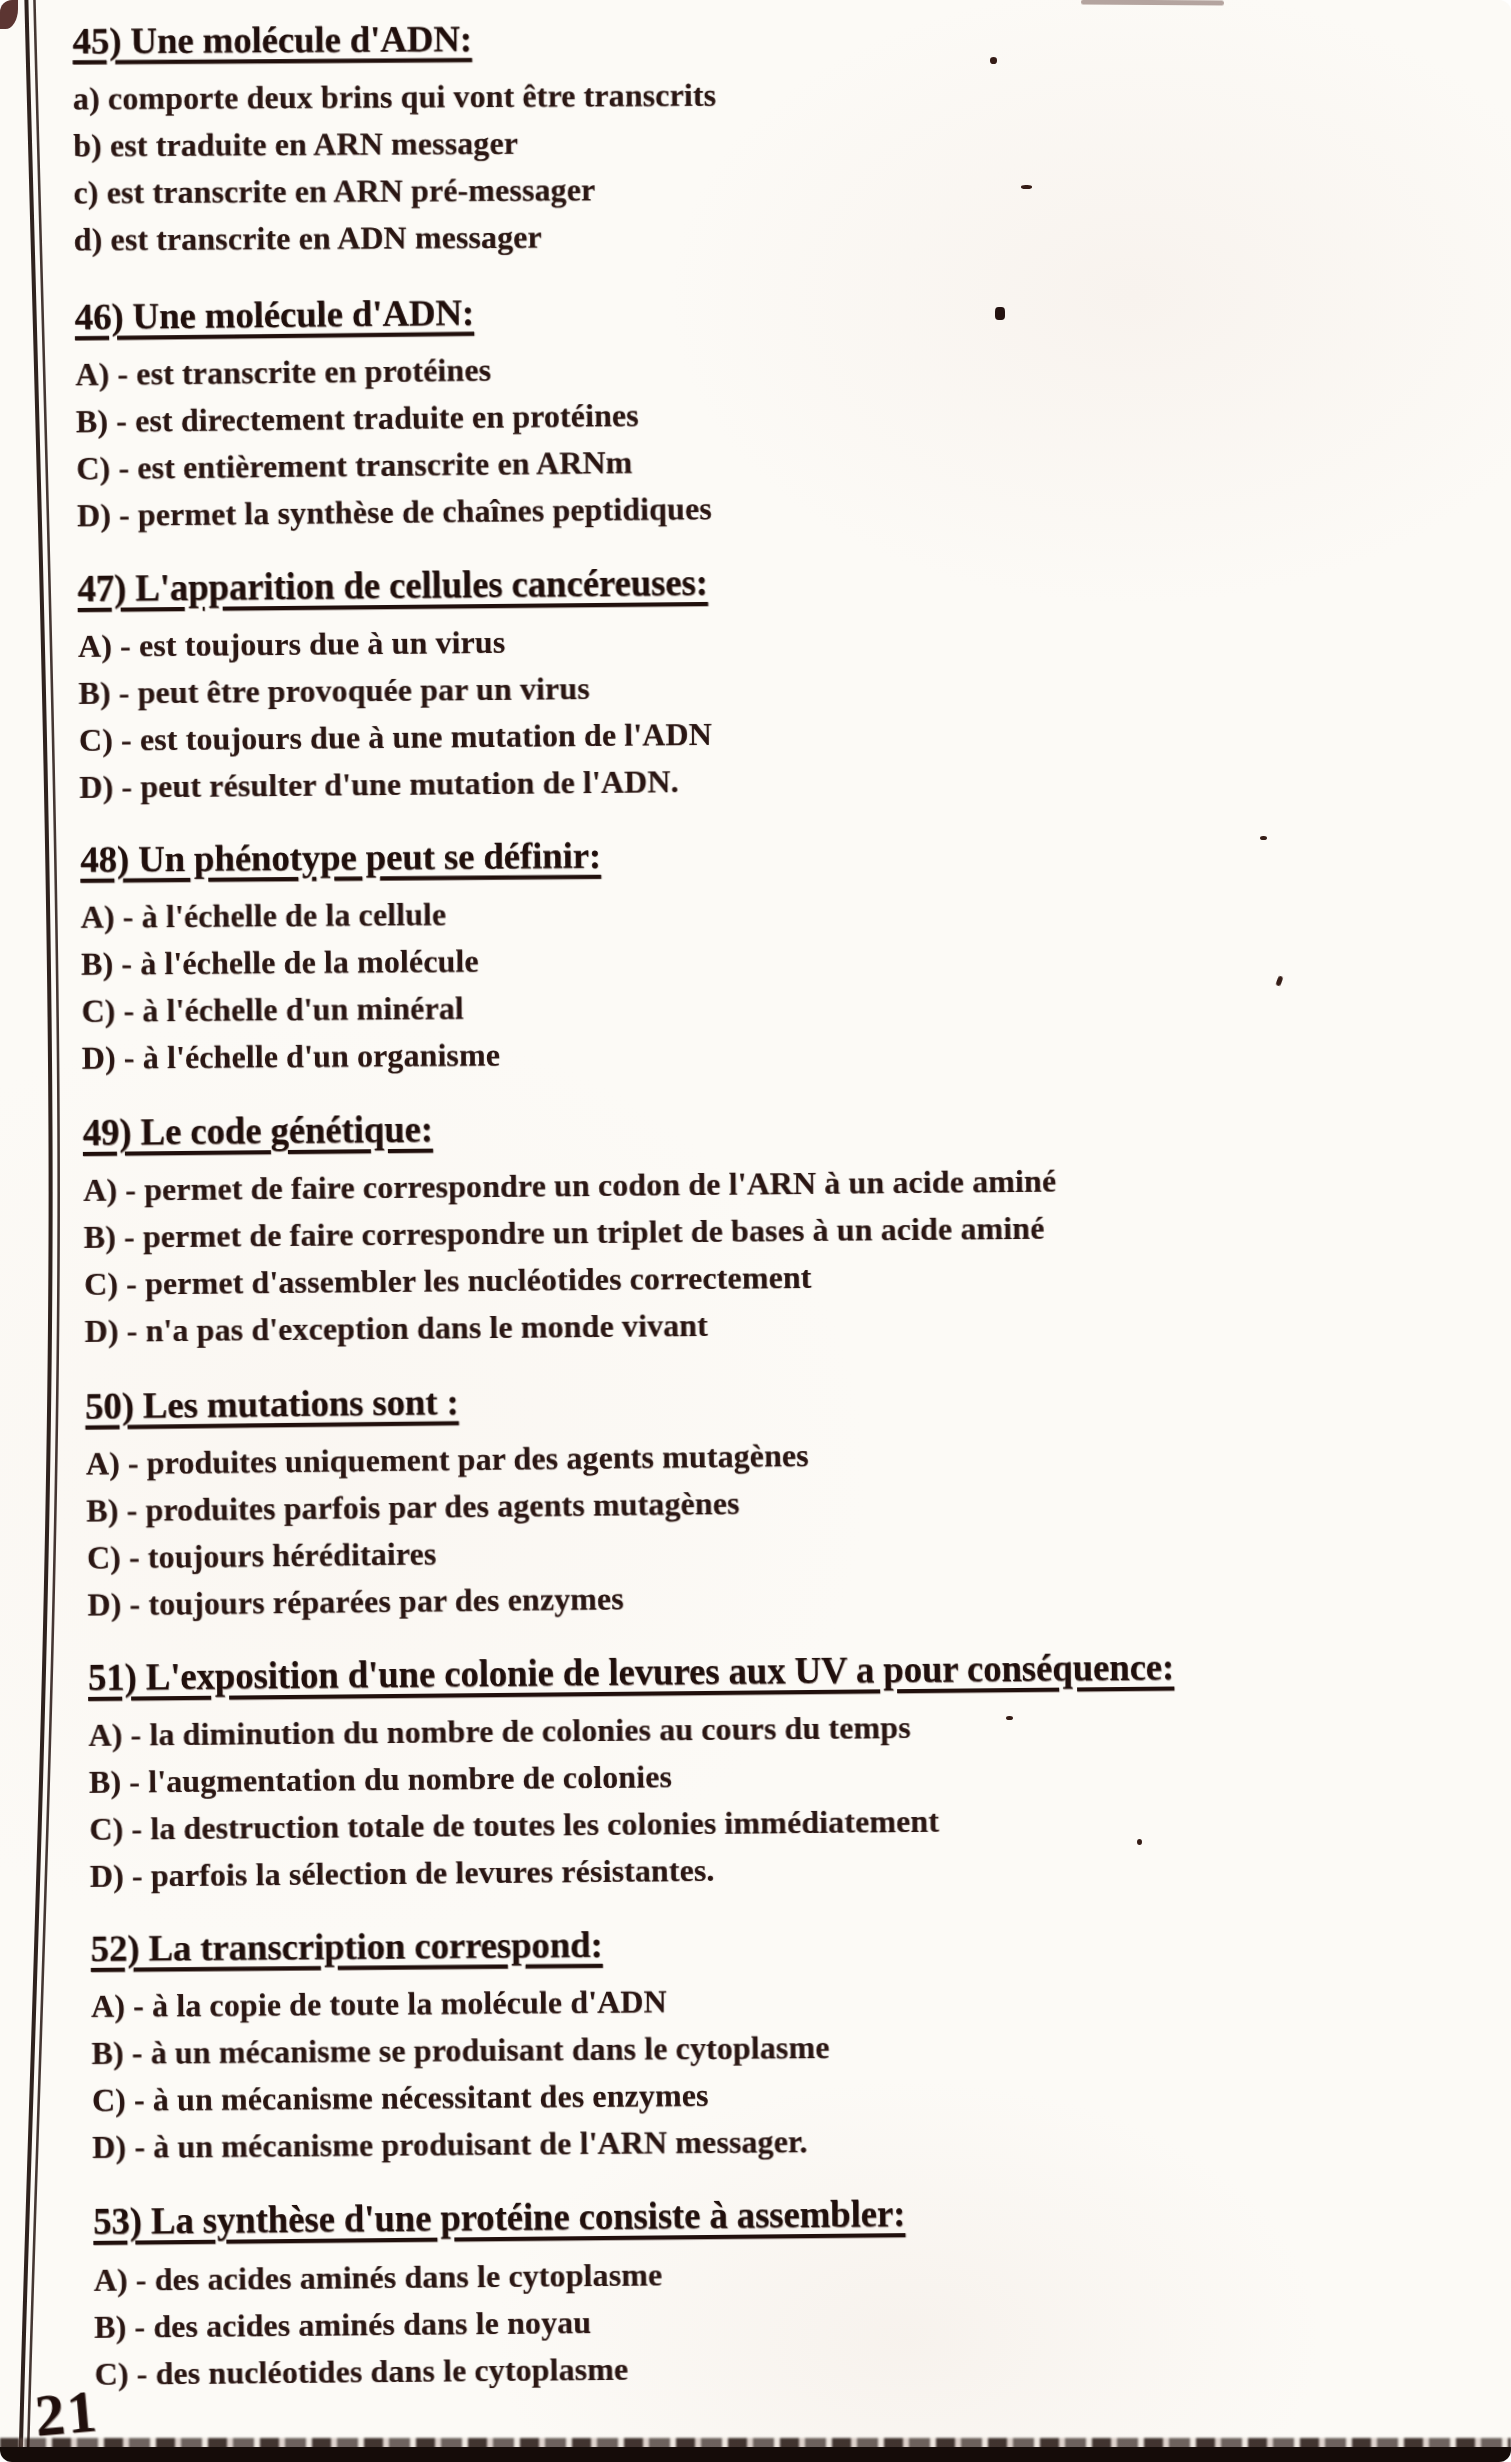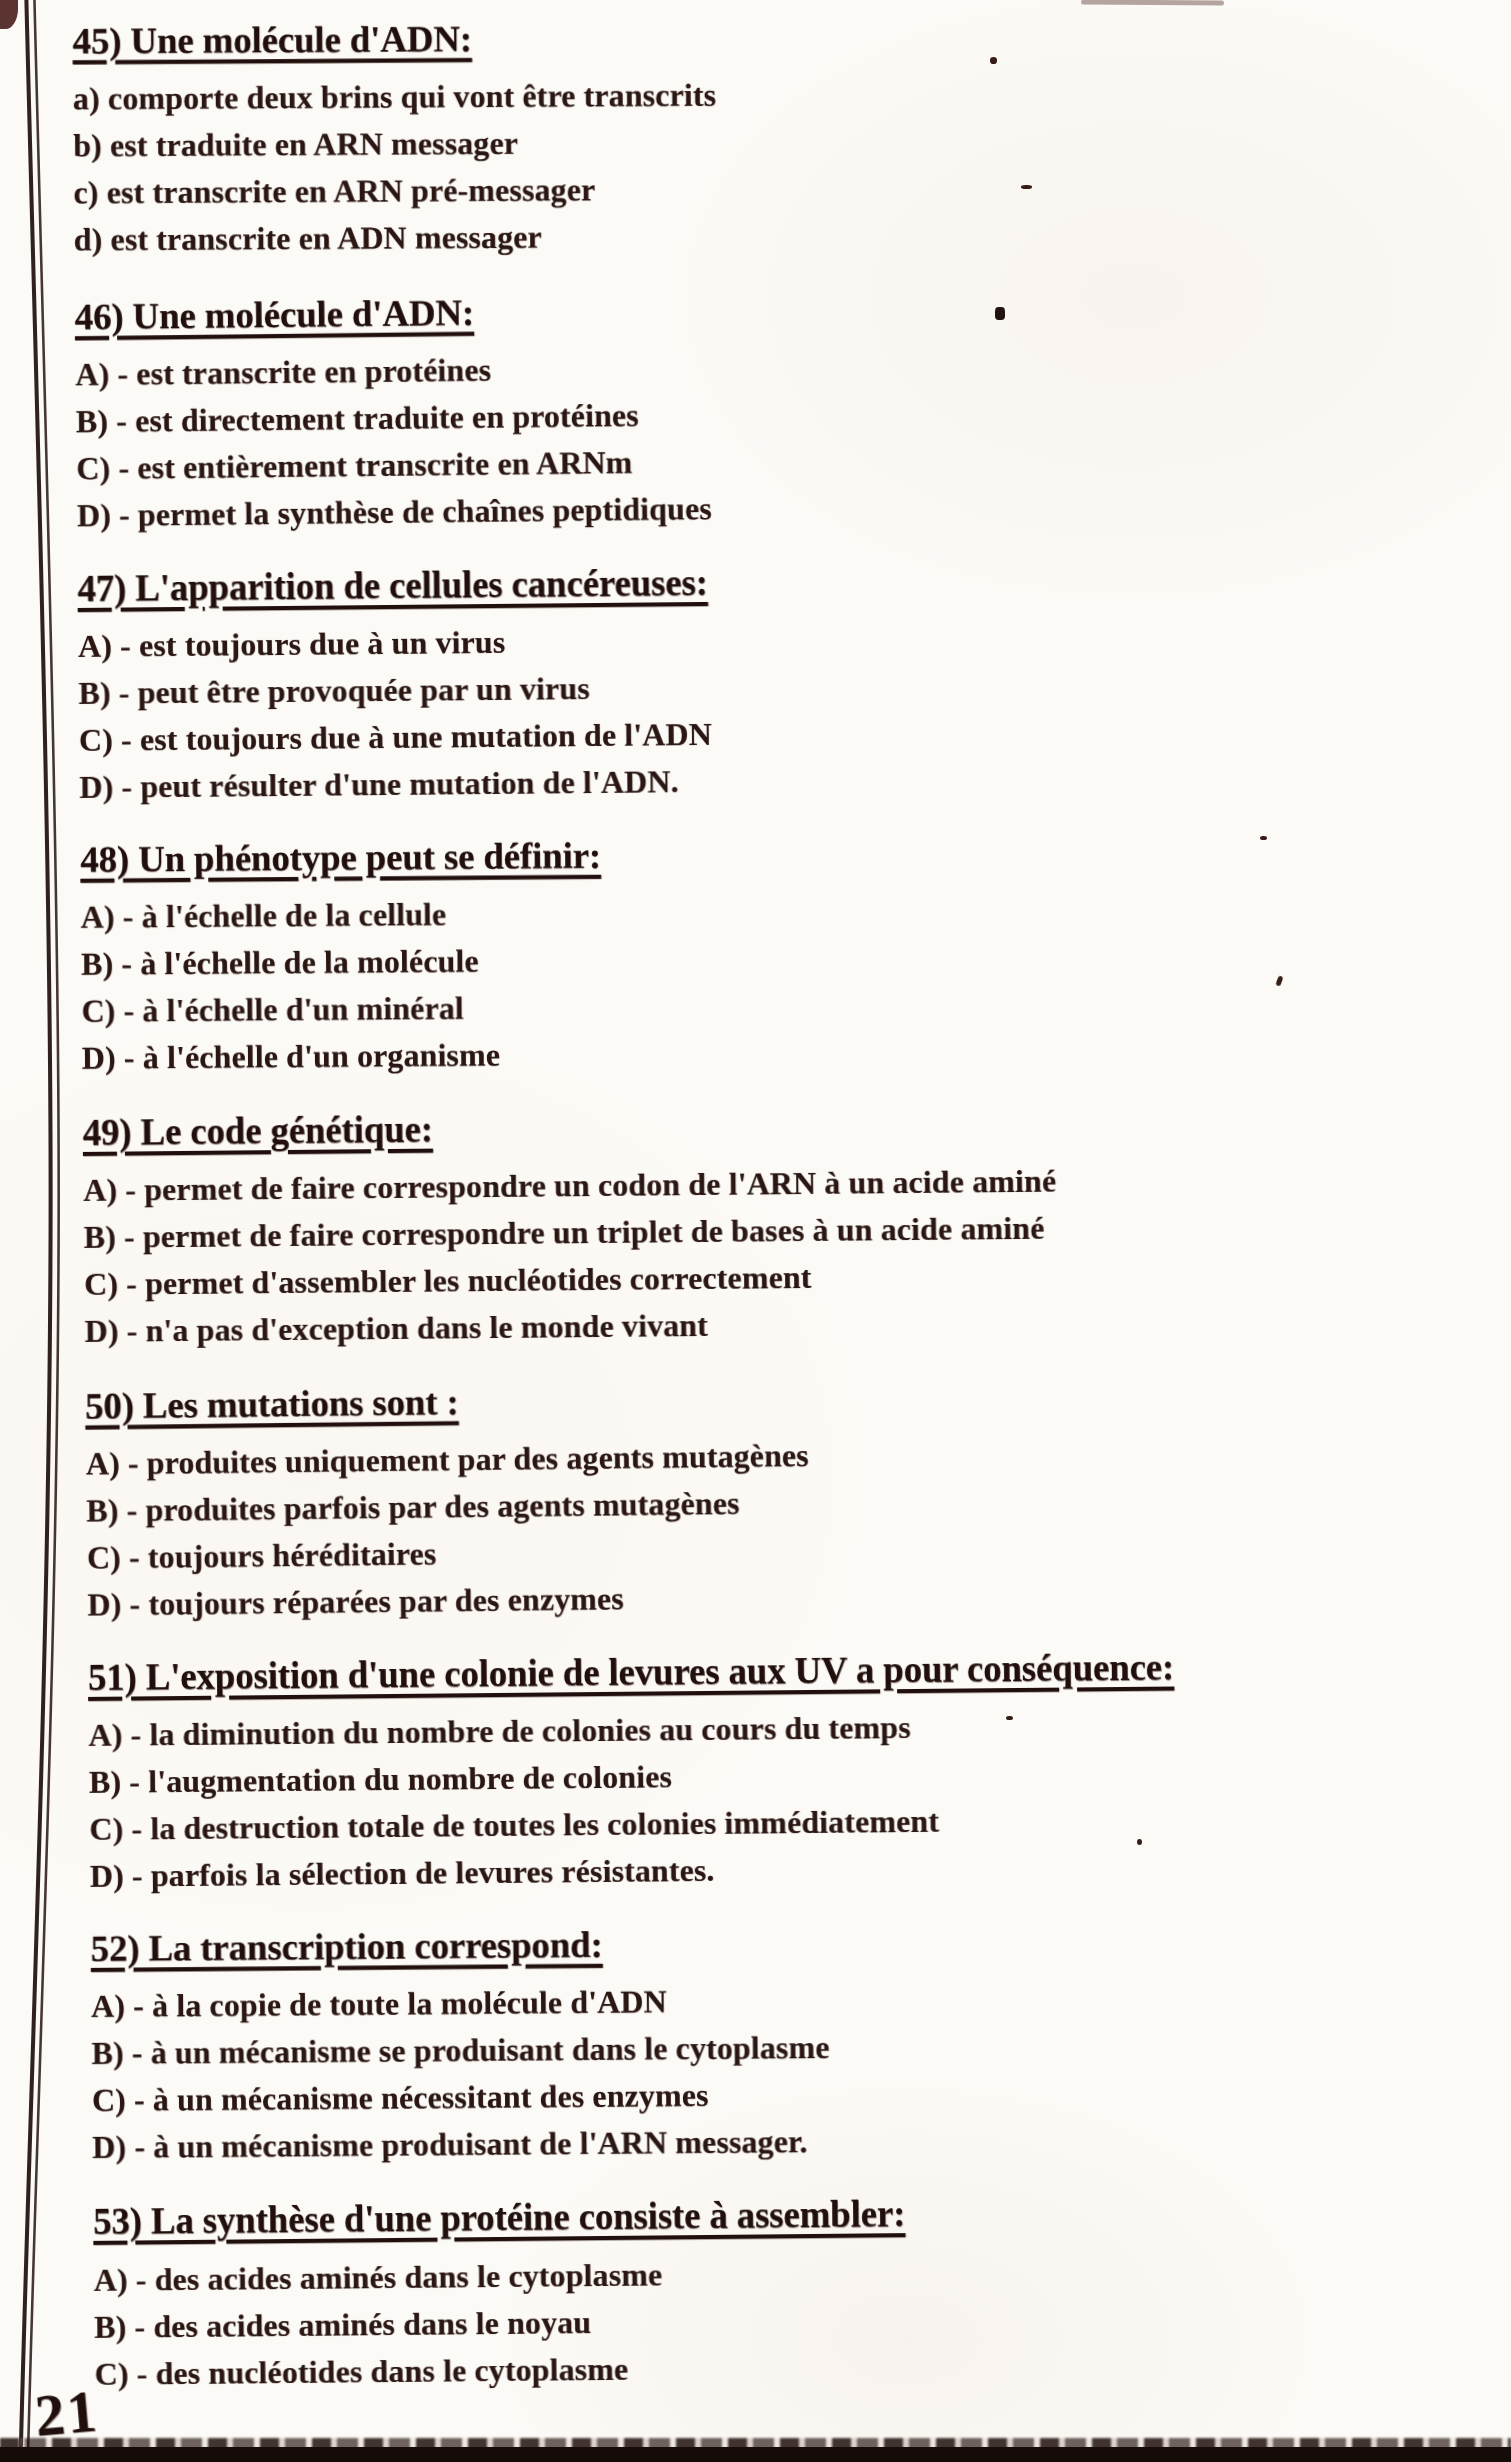--- a/index.html
+++ b/index.html
@@ -8,20 +8,21 @@
     width:1511px;
     height:2462px;
     background-color:var(--background,#fcfaf6);
     background-image:
       radial-gradient(662px 441px at 75% 12%, rgba(244,236,230,.5), rgba(0,0,0,0) 70%),
       radial-gradient(809px 662px at 20% 60%, rgba(248,242,236,.45), rgba(0,0,0,0) 70%),
       radial-gradient(589px 368px at 60% 95%, rgba(240,231,224,.4), rgba(0,0,0,0) 70%);
     overflow:hidden;
     font-family:"Liberation Serif","DejaVu Serif",serif;
     color:var(--ink,#2a1613);
+    border-radius:12px;
   }
   .content{
     position:absolute;
     left:72px; top:19px; right:40px;
     transform:rotate(-0.55deg);
     transform-origin:top left;
     filter:blur(0.3px);
   }
   .question{margin:0 0 25px 0;}
   .q-heading{

